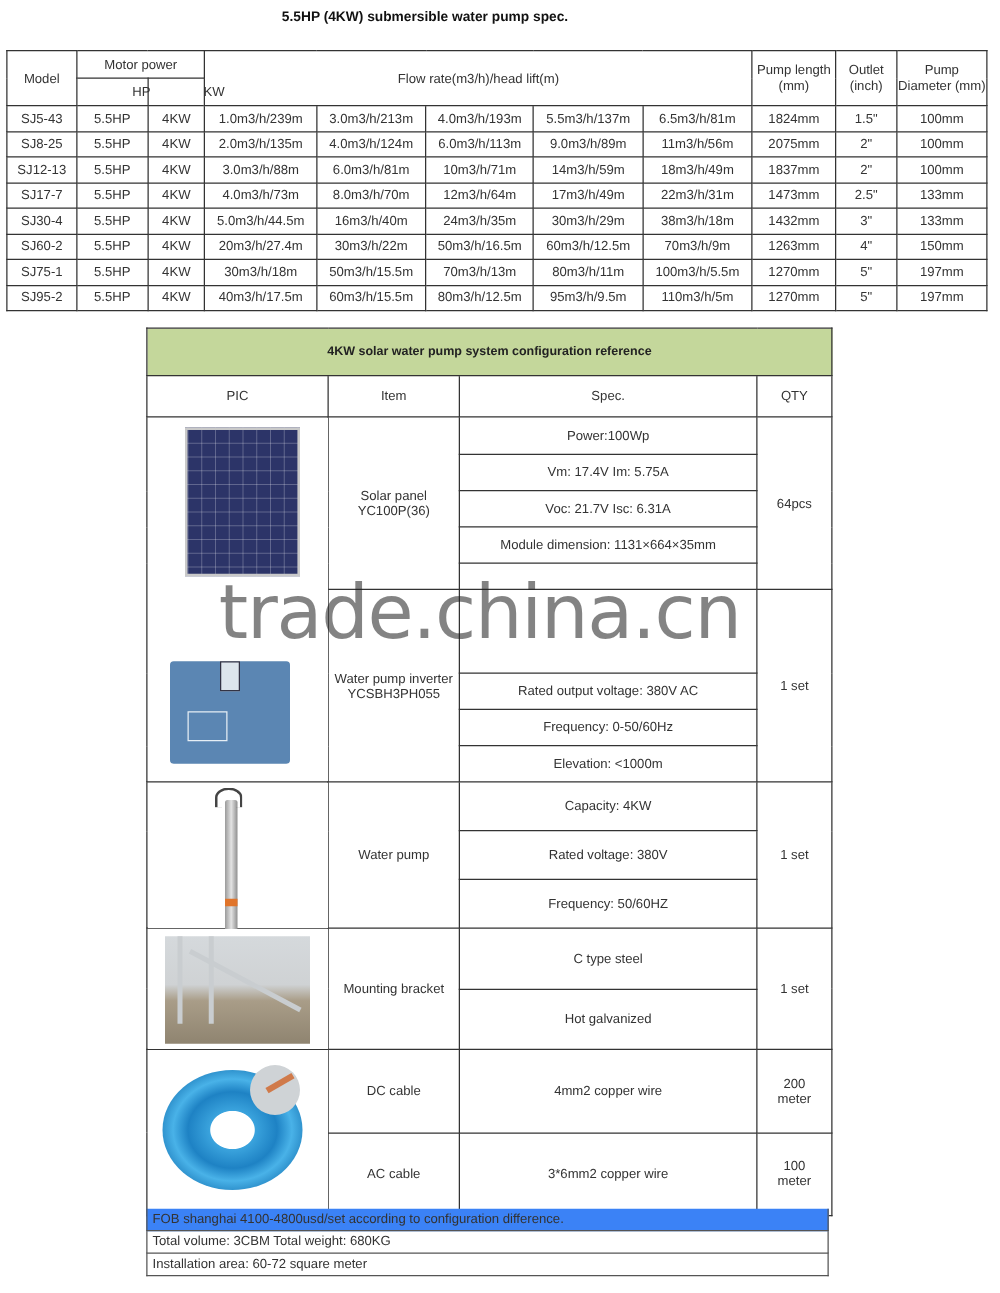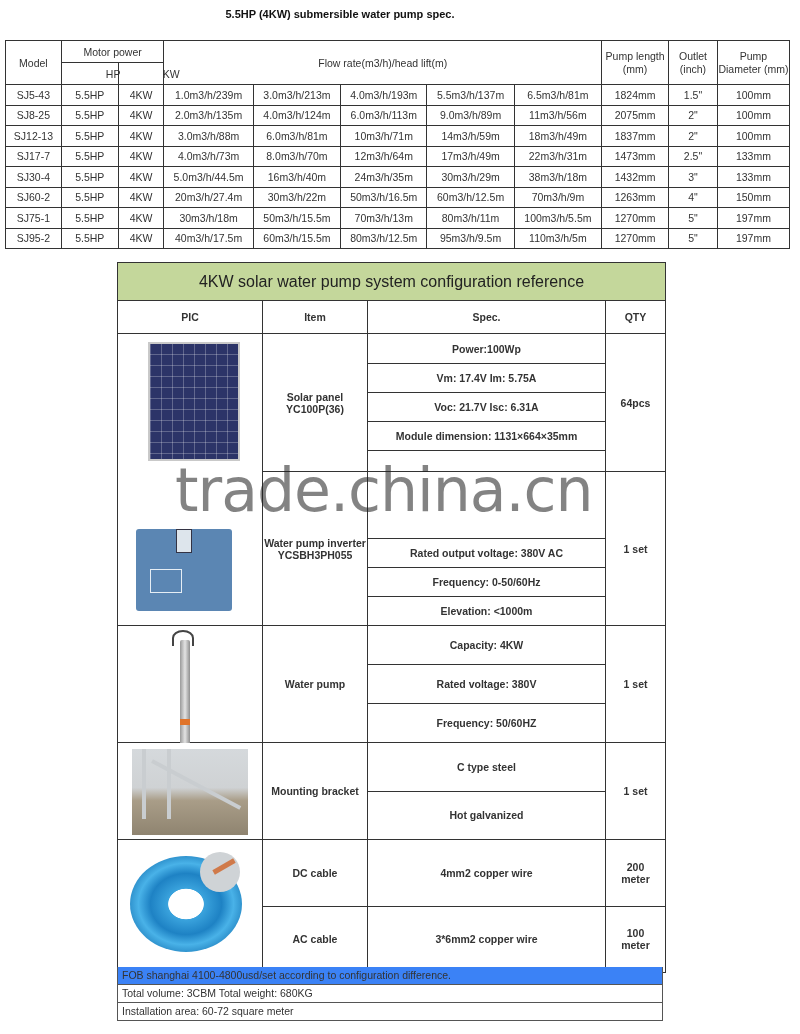--- a/index.html
+++ b/index.html
@@ -9,23 +9,23 @@
            font-size:11px; font-weight:bold; color:#111; }
   table { border-collapse:collapse; }
   .spec { position:absolute; left:5px; top:40px; width:785px; table-layout:fixed; font-size:10.5px; }
   .spec td, .spec th { border:1px solid #333; text-align:center; padding:0; font-weight:normal; color:#333; }
   .spec thead tr.r1 th { height:21px; }
   .spec thead tr.r2 th { height:21px;padding-left:44px; }
   .spec tbody td { height:19.5px; }
   .spec .stack { line-height:13px; }
 
   .cfg { position:absolute; left:117px; top:262px; width:548px; table-layout:fixed; font-size:10.5px; }
-  .cfg td, .cfg th { border:1px solid #333; text-align:center; padding:0; color:#333;font-weight:bold; }
-  .cfg .banner { background:#c4d79b; height:37px; font-weight:normal; font-size:16px; color:#222; }
-  .cfg .colhead { height:32px; font-weight:bold; background:#fff; }
+  .cfg td, .cfg th { border:1px solid #333; text-align:center; padding:0; color:#333; }
+  .cfg .banner { background:#c4d79b; height:37px; font-weight:bold; font-size:10px; color:#222; }
+  .cfg .colhead { height:32px; font-weight:normal; background:#fff; }
   .cfg .spec-cell { height:28px; }
   .cfg .pic { position:relative; background:#fff; }
   .foot { position:absolute; left:117px; width:546px; border:1px solid #555; border-top:none;
           font-size:10.5px; padding-left:4px; box-sizing:border-box; height:18px; line-height:17px; color:#333; }
   .foot.gray { background:#3b82f6; }
 
   
   .solar { position:absolute; left:30px; top:8px; width:88px; height:115px; background:#2c3468;
            border:2px solid #c9c9c9;
            background-image: linear-gradient(90deg, rgba(255,255,255,.25) 1px, transparent 1px),

